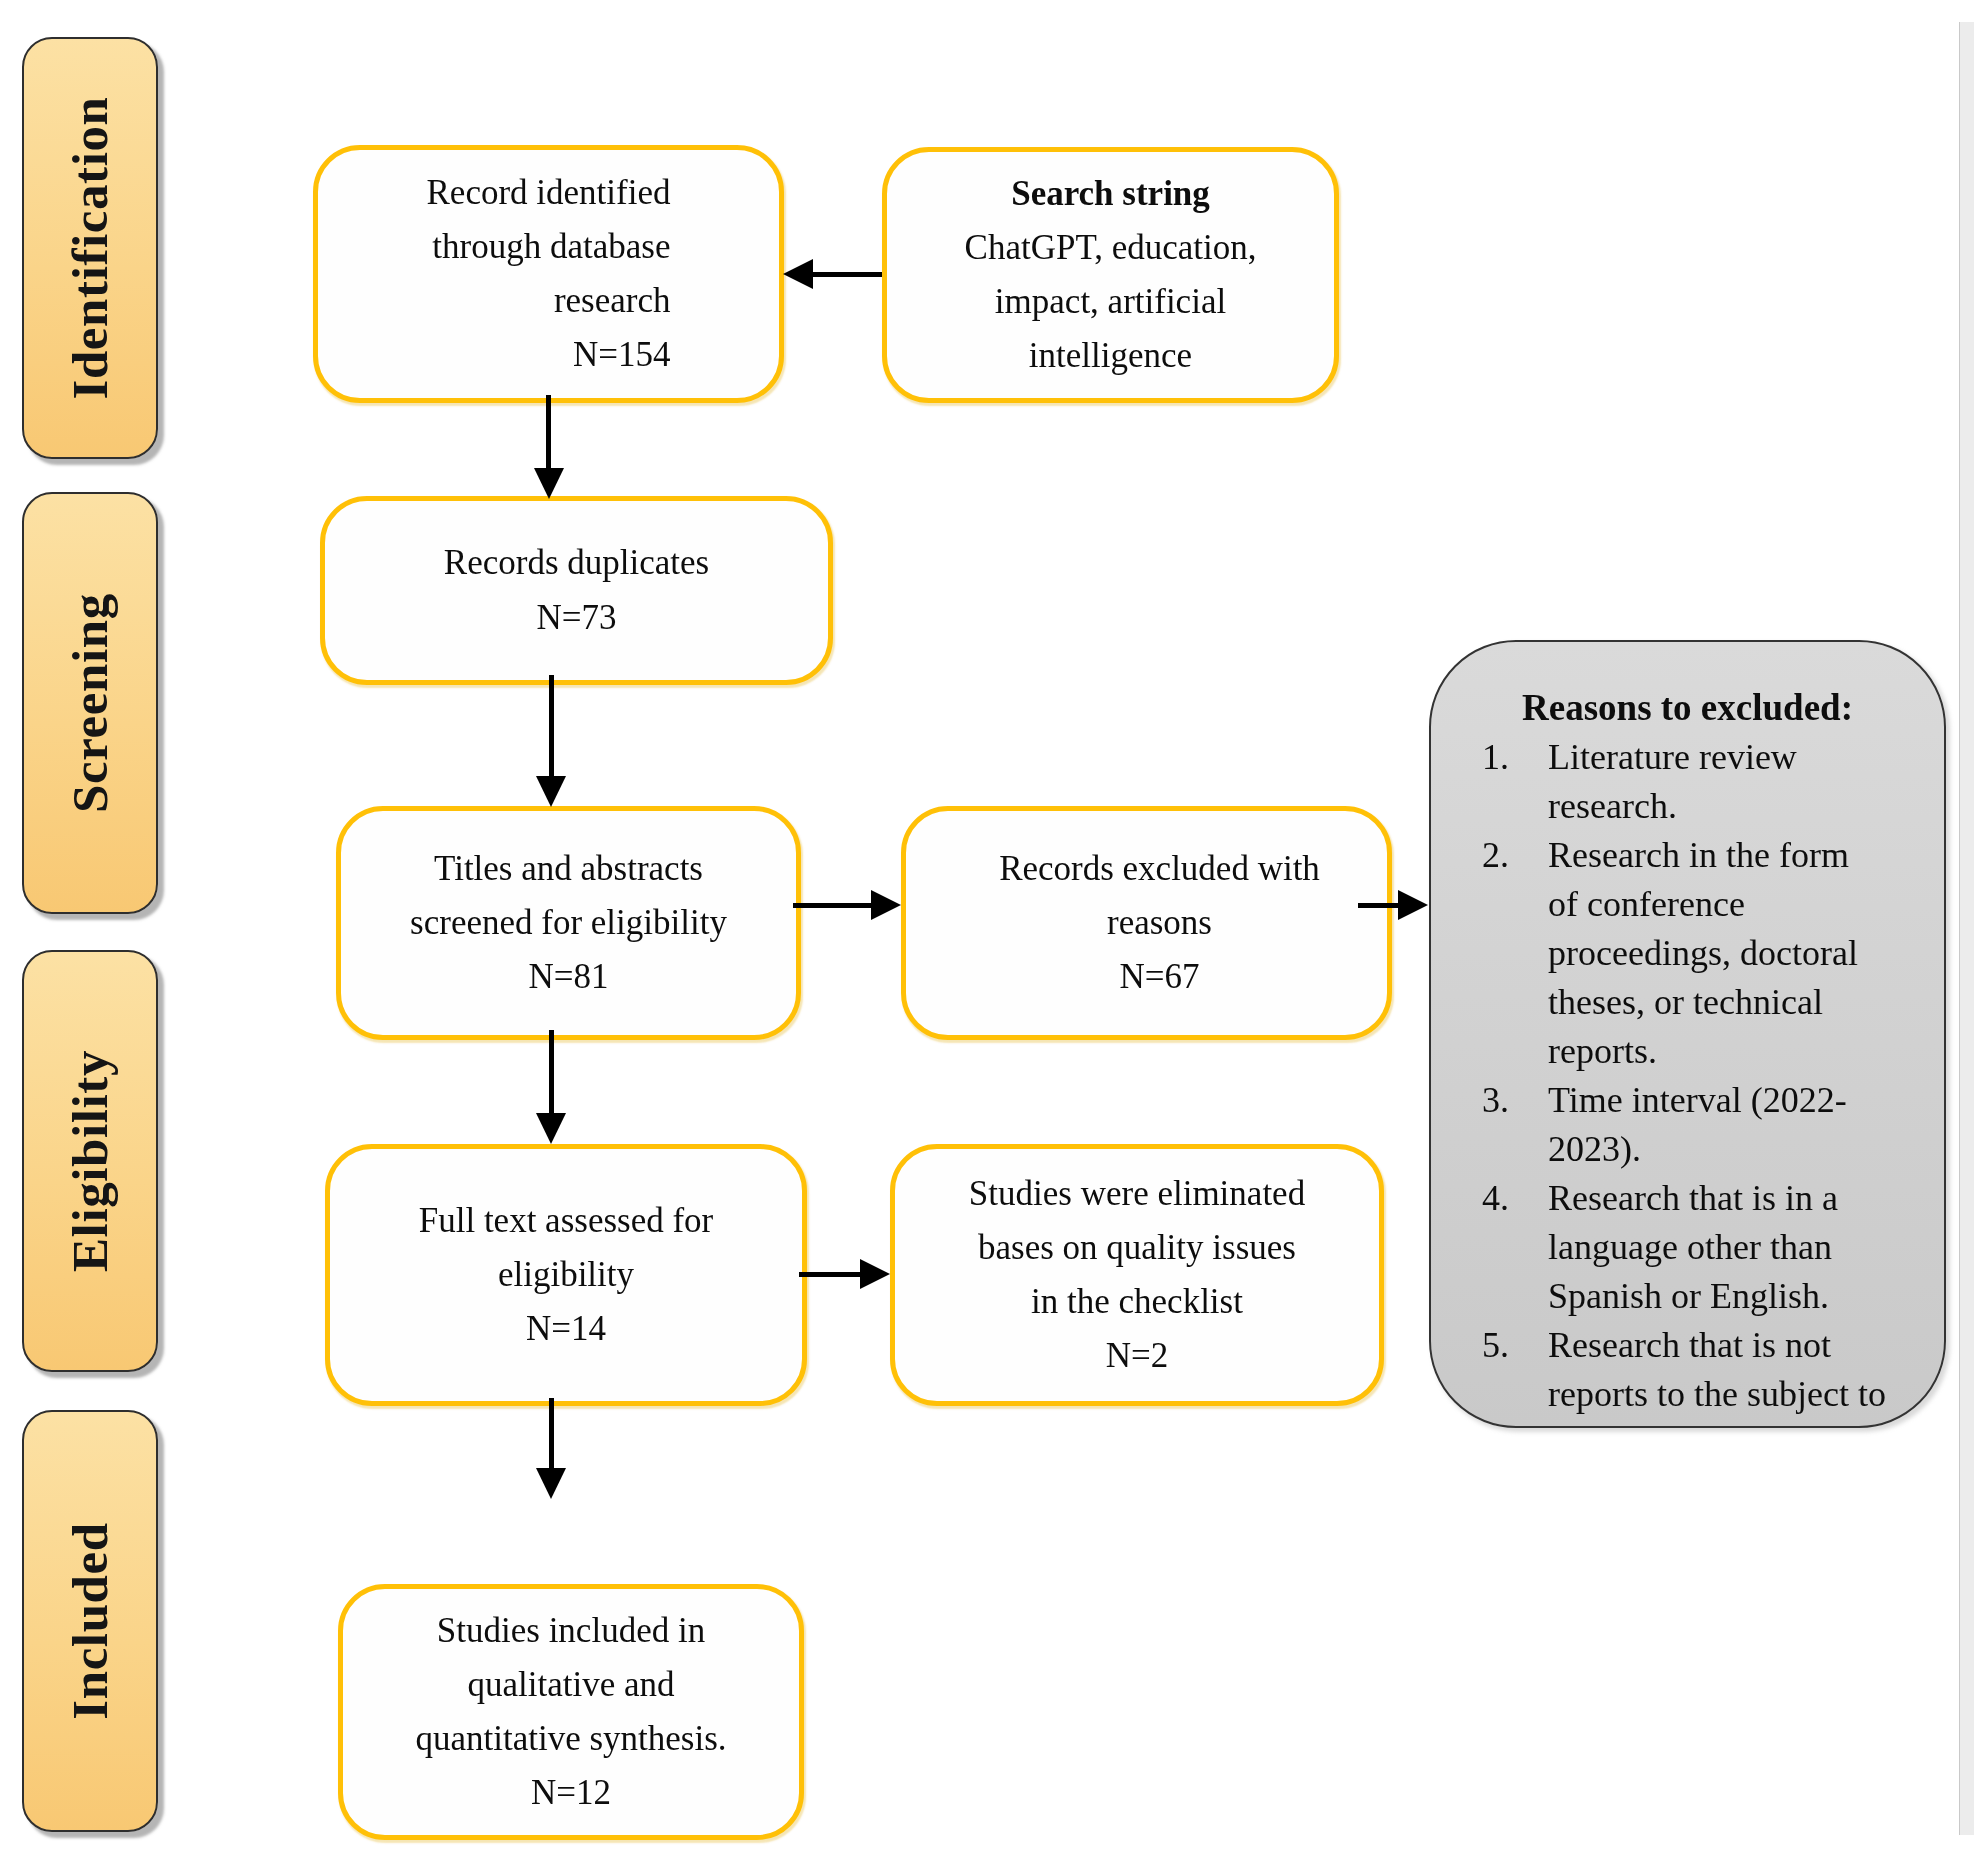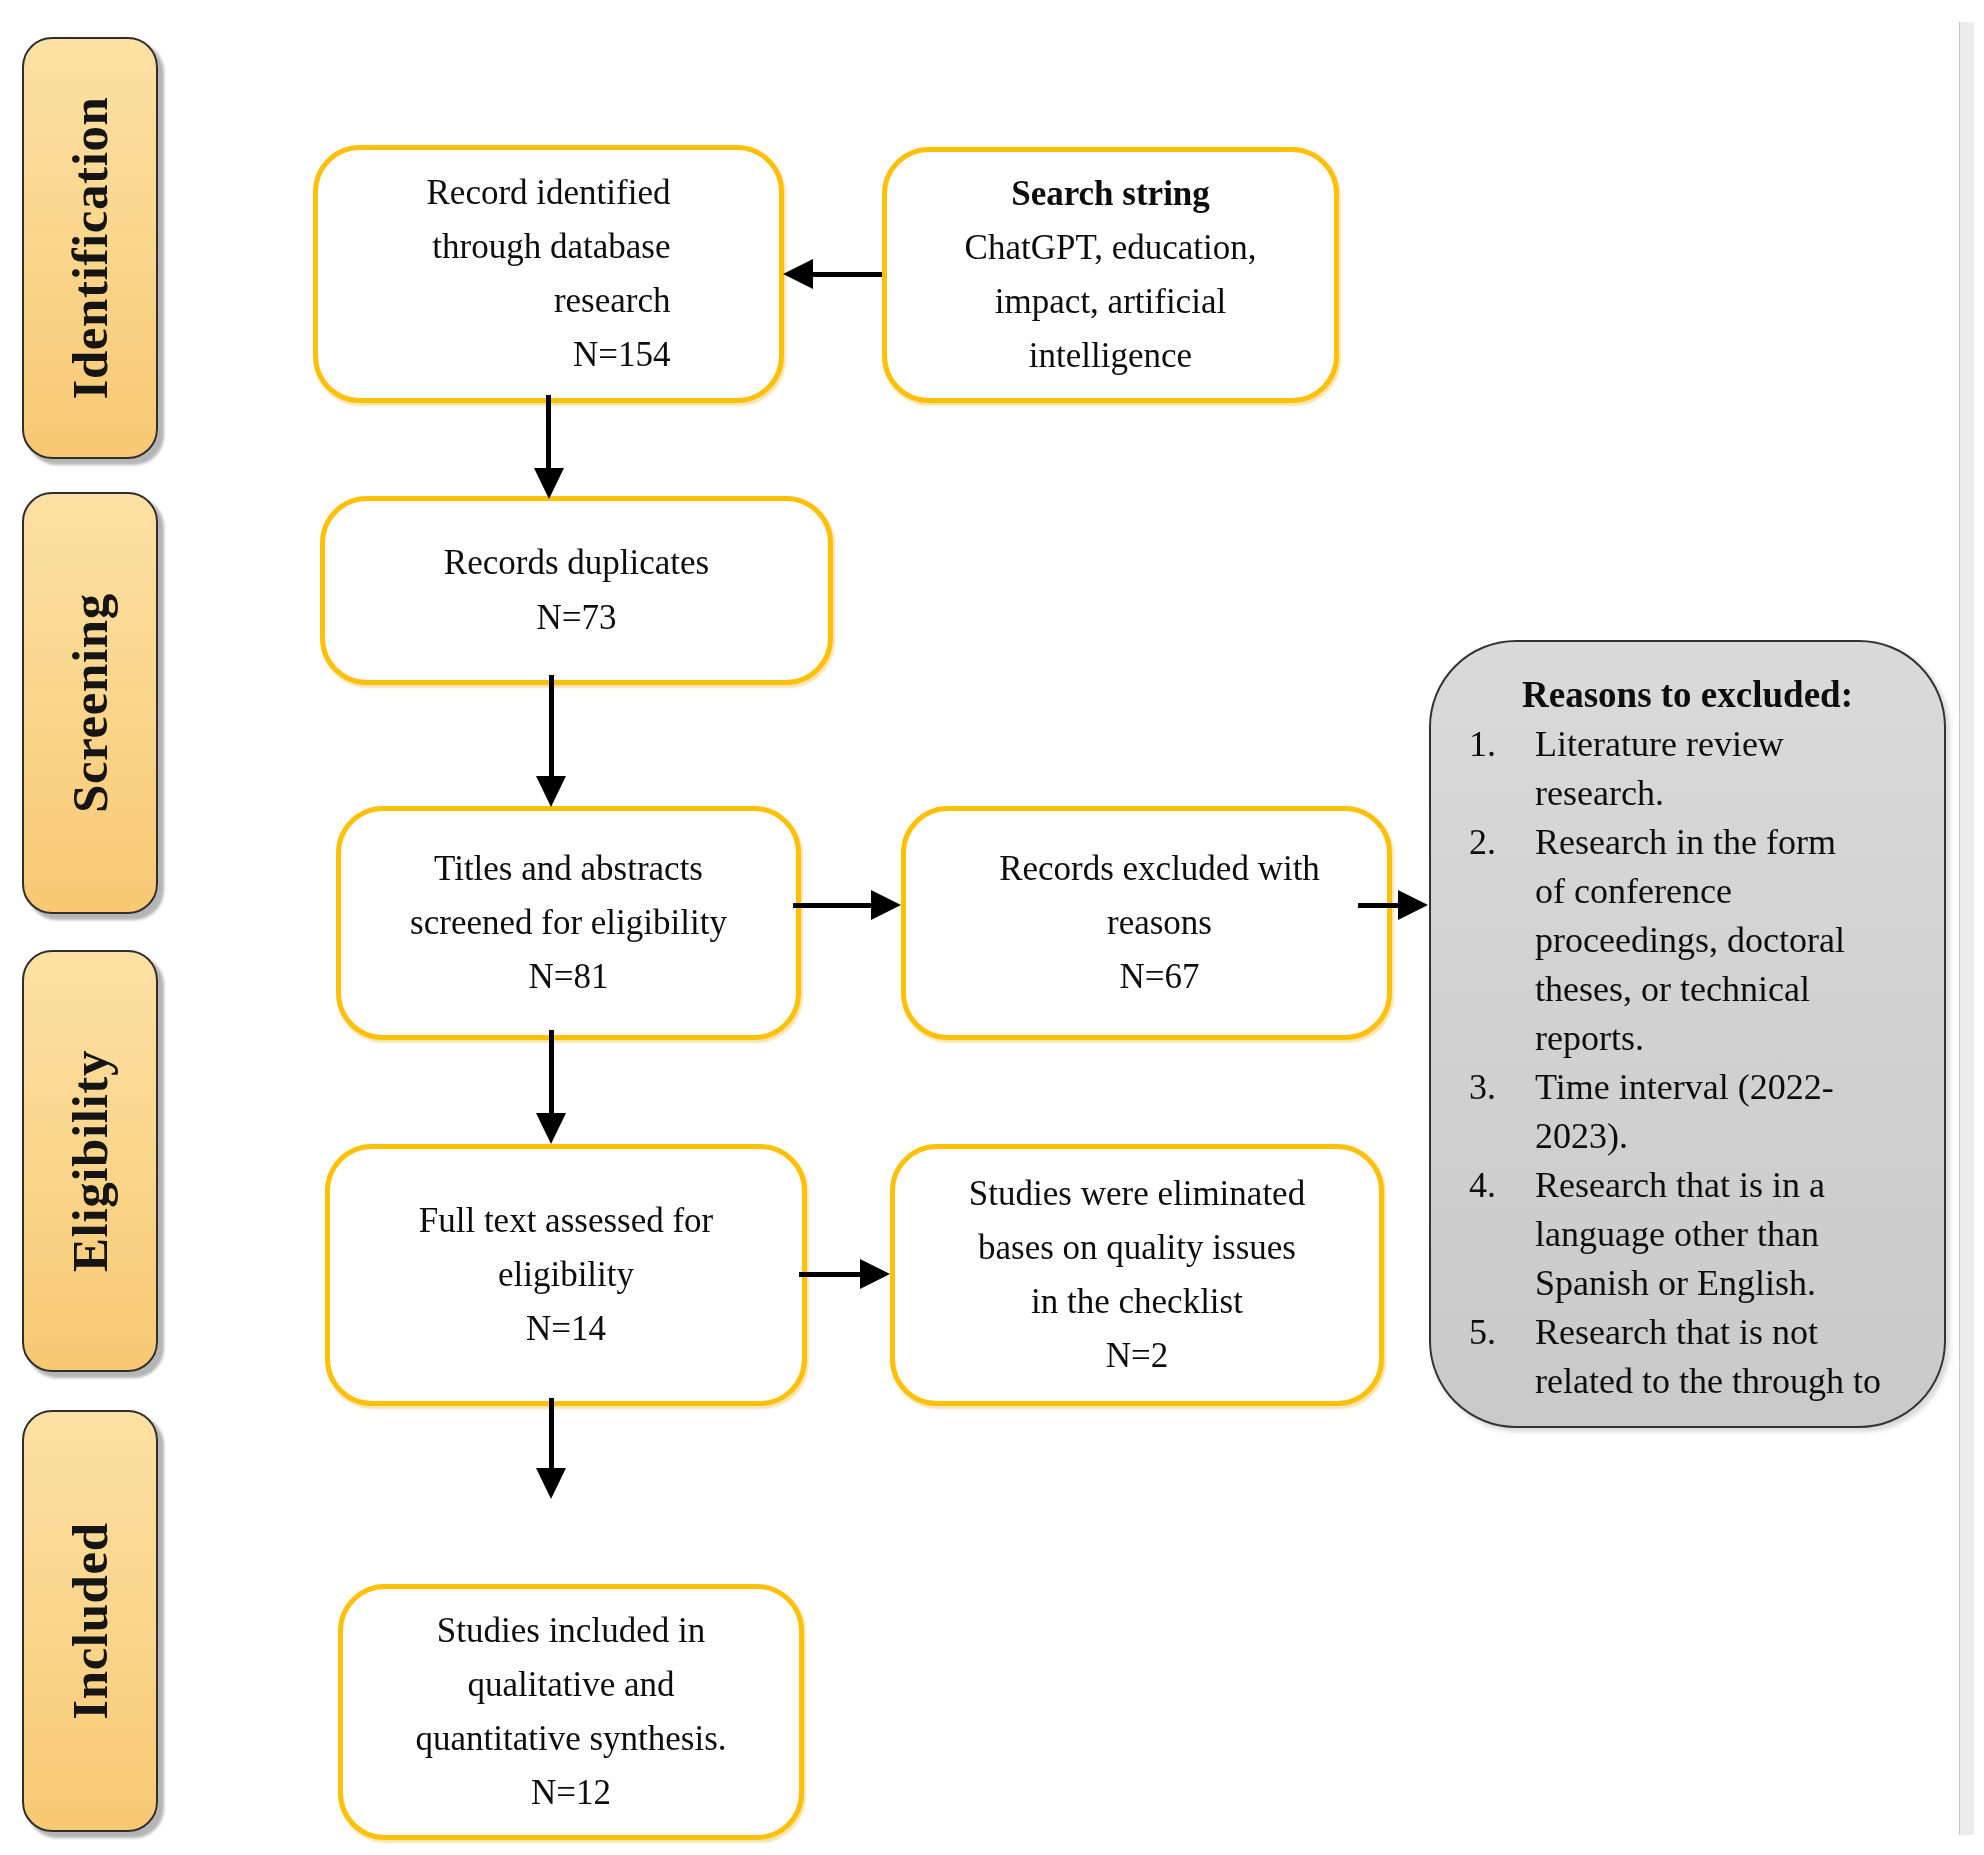--- a/index.html
+++ b/index.html
@@ -39,21 +39,21 @@
   #box-excluded{left:901px;top:806px;width:455px;height:224px;padding-left:26px;}
   #box-fulltext{left:325px;top:1144px;width:472px;height:252px;}
   #box-eliminated{left:890px;top:1144px;width:484px;height:252px;}
   #box-included-studies{left:338px;top:1584px;width:456px;height:246px;}
   
   #box-reasons{
     position:absolute;left:1429px;top:640px;width:517px;height:788px;
     background:linear-gradient(180deg,#DADADA 0%,#D2D2D2 45%,#C9C9C9 100%);
     border:2.3px solid #333;border-radius:87px;
     box-shadow:3.5px 3.5px 4.7px rgba(150,150,150,0.35);
-    padding:0;box-sizing:border-box;font-size:36px;line-height:1.36;
+    padding:13px;box-sizing:border-box;font-size:36px;line-height:1.36;
   }
   #box-reasons .title{
     font-weight:700;font-size:37px;text-align:center;margin-top:28px;
   }
   .reason{display:grid;grid-template-columns:51px 1fr;column-gap:15px;
     padding-left:38px;padding-right:20px;}
   .reason .num{text-align:left;}
   
   .shaft{position:absolute;background:#000;}
   .head{position:absolute;width:0;height:0;}
@@ -181,21 +181,21 @@
     </div>
     <div class="reason">
       <div class="num">4.</div>
       <div class="pre">Research that is in a
 language other than
 Spanish or English.</div>
     </div>
     <div class="reason">
       <div class="num">5.</div>
       <div class="pre">Research that is not
-related to the through to</div>
+reports to the subject to</div>
     </div>
   </div>
 
   <div class="shaft" id="a1-shaft"></div>
   <div class="head down" id="a1-head"></div>
 
   <div class="shaft" id="a2-shaft"></div>
   <div class="head left" id="a2-head"></div>
 
   <div class="shaft" id="a3-shaft"></div>

